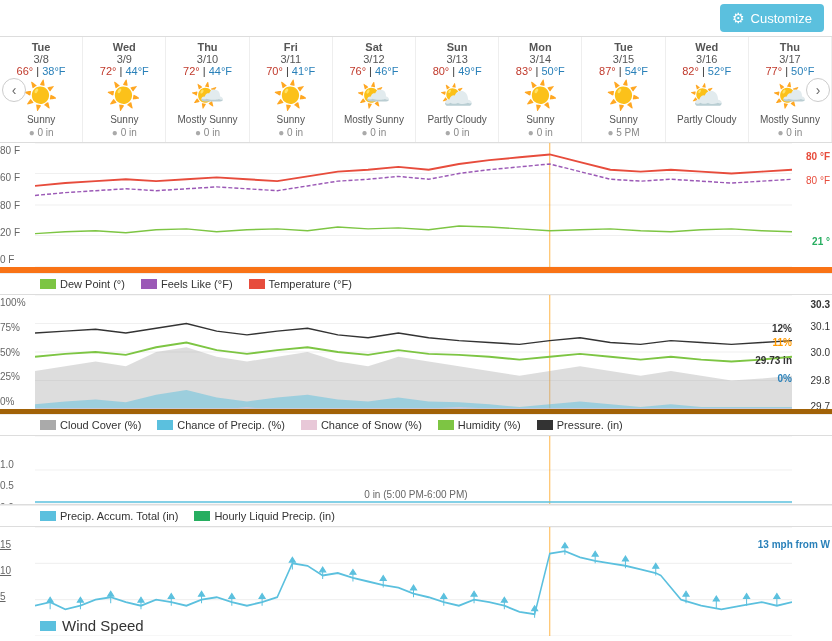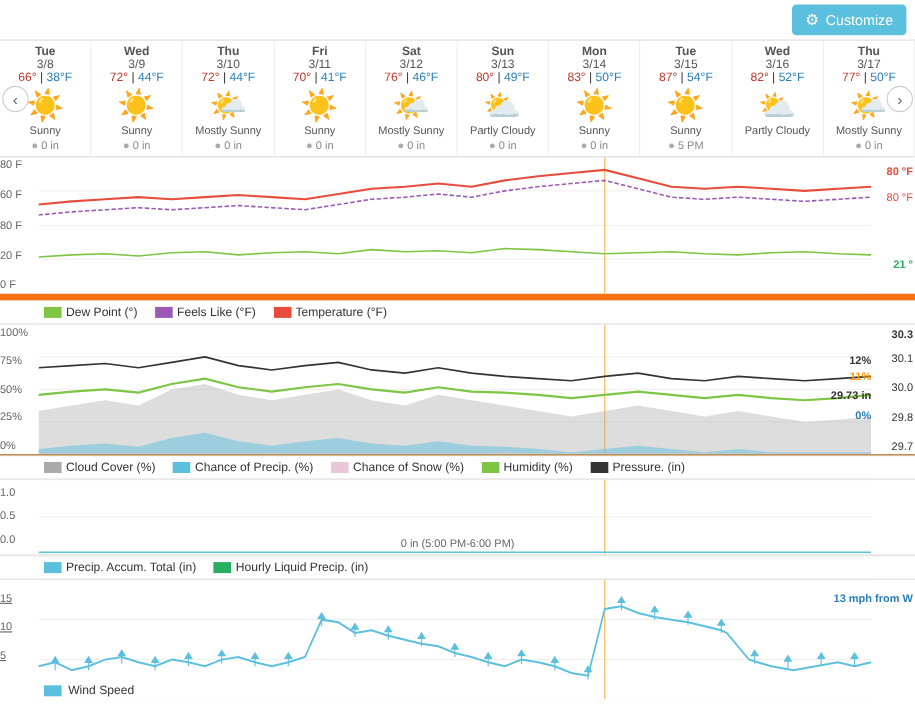--- a/index.html
+++ b/index.html
@@ -288,21 +288,21 @@
   <div class="legend-item">
     <div class="legend-box" style="background:#9b59b6;"></div>
     <span>Feels Like (°F)</span>
   </div>
   <div class="legend-item">
     <div class="legend-box" style="background:#e74c3c;"></div>
     <span>Temperature (°F)</span>
   </div>
 </div>
 
-<div class="chart-area" style="height:120px; position:relative; border-bottom:1px solid #a16207; border-top:1px solid #ddd;">
+<div class="chart-area" style="height:120px; position:relative; border-bottom:5px solid #a16207; border-top:1px solid #ddd;">
   <div class="chart-y-labels-left">
     <span>100%</span>
     <span>75%</span>
     <span>50%</span>
     <span>25%</span>
     <span>0%</span>
   </div>
   <svg class="chart-svg" viewBox="0 0 750 120" preserveAspectRatio="none">
 
     <line x1="0" y1="0" x2="750" y2="0" stroke="#e0e0e0" stroke-width="0.5"></line>
@@ -352,21 +352,21 @@
     <div class="legend-box" style="background:#7dc543;"></div>
     <span>Humidity (%)</span>
   </div>
   <div class="legend-item">
     <div class="legend-box" style="background:#333;"></div>
     <span>Pressure. (in)</span>
   </div>
 </div>
 
 <div class="chart-area" style="height:70px; position:relative; border-bottom:1px solid #ddd; border-top:1px solid #ddd;">
-  <div style="position:absolute; left:0; top:0; width:35px; height:100%; display:flex; flex-direction:column; justify-content:space-around; font-size:10px; color:#666; padding:2px 0;">
+  <div style="position:absolute; left:0; top:16px; width:35px; height:100%; display:flex; flex-direction:column; justify-content:space-around; font-size:10px; color:#666; padding:2px 0;">
     <span>1.0</span>
     <span>0.5</span>
     <span>0.0</span>
   </div>
   <svg class="chart-svg" viewBox="0 0 750 70" preserveAspectRatio="none">
     <line x1="0" y1="0" x2="750" y2="0" stroke="#e0e0e0" stroke-width="0.5"></line>
     <line x1="0" y1="35" x2="750" y2="35" stroke="#e0e0e0" stroke-width="0.5"></line>
     <line x1="0" y1="70" x2="750" y2="70" stroke="#e0e0e0" stroke-width="0.5"></line>
 
     <line x1="510" y1="0" x2="510" y2="70" stroke="#f90" stroke-width="1" opacity="0.7"></line>
@@ -453,21 +453,21 @@
         <polygon points="672,61 675,57 678,61" fill="#5bc0de"></polygon>
       <line x1="705" y1="65" x2="705" y2="57"></line>
         <polygon points="702,59 705,55 708,59" fill="#5bc0de"></polygon>
       <line x1="735" y1="65" x2="735" y2="57"></line>
         <polygon points="732,59 735,55 738,59" fill="#5bc0de"></polygon>
     </g>
   </svg>
 
   <div style="position:absolute; right:2px; top:12px; font-size:10px; color:#2980b9; font-weight:bold; white-space:nowrap;">13 mph from W</div>
 
-  <div style="position:absolute; bottom:2px; left:40px; font-size:11px; display:flex; align-items:center; gap:6px;">
+  <div style="position:absolute; bottom:2px; left:40px; font-size:15px; display:flex; align-items:center; gap:6px;">
     <div style="width:16px; height:10px; background:#5bc0de; display:inline-block;"></div>
     <span>Wind Speed</span>
   </div>
 </div>
 
 <div class="bottom-arrow">
   <span>→</span>
 </div>
 
 </body></html>

